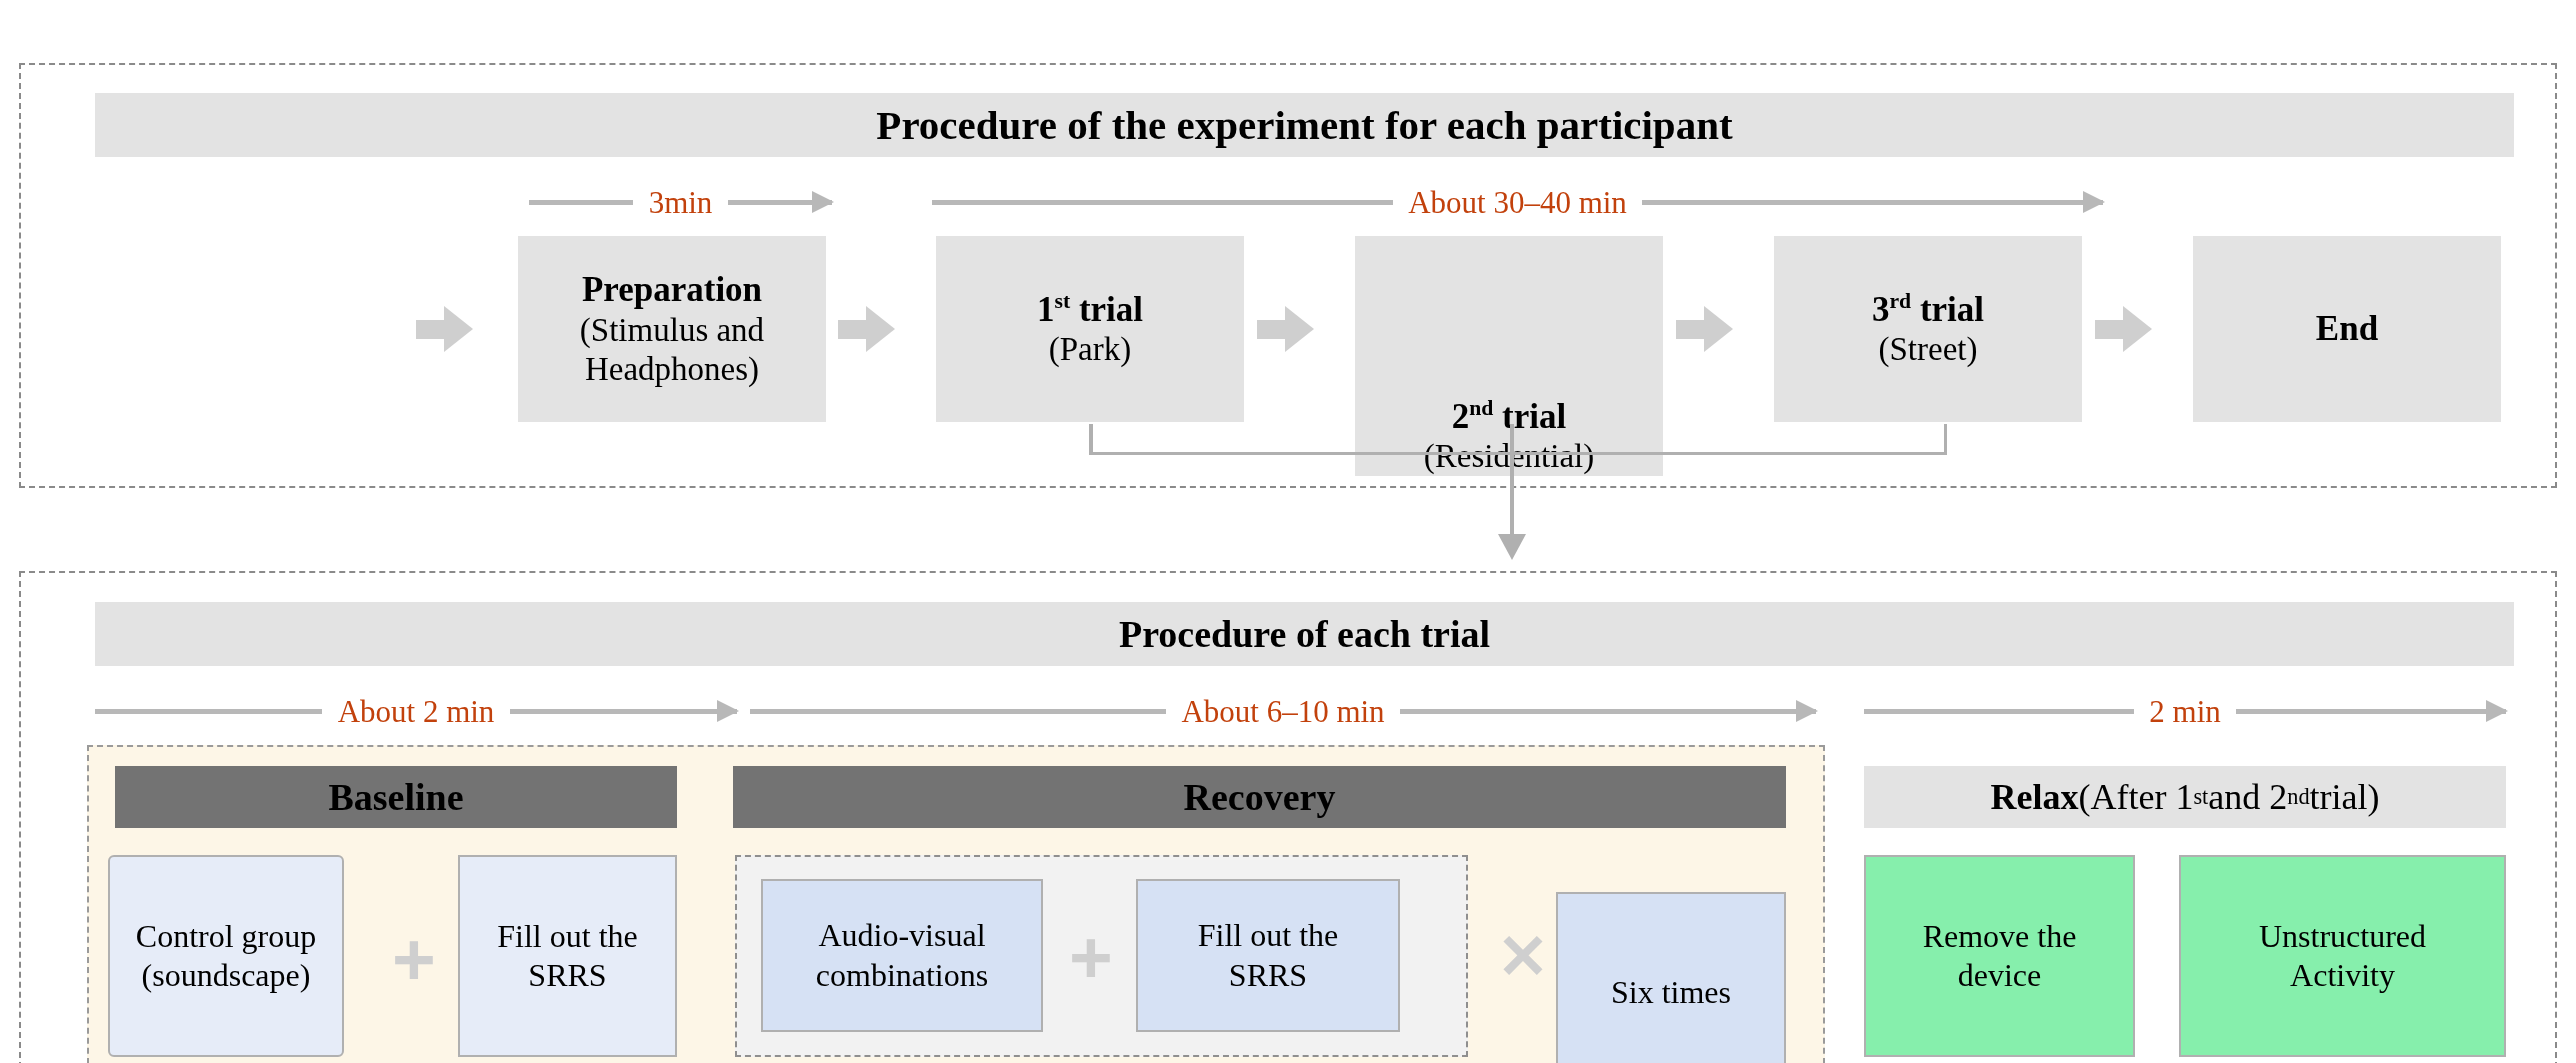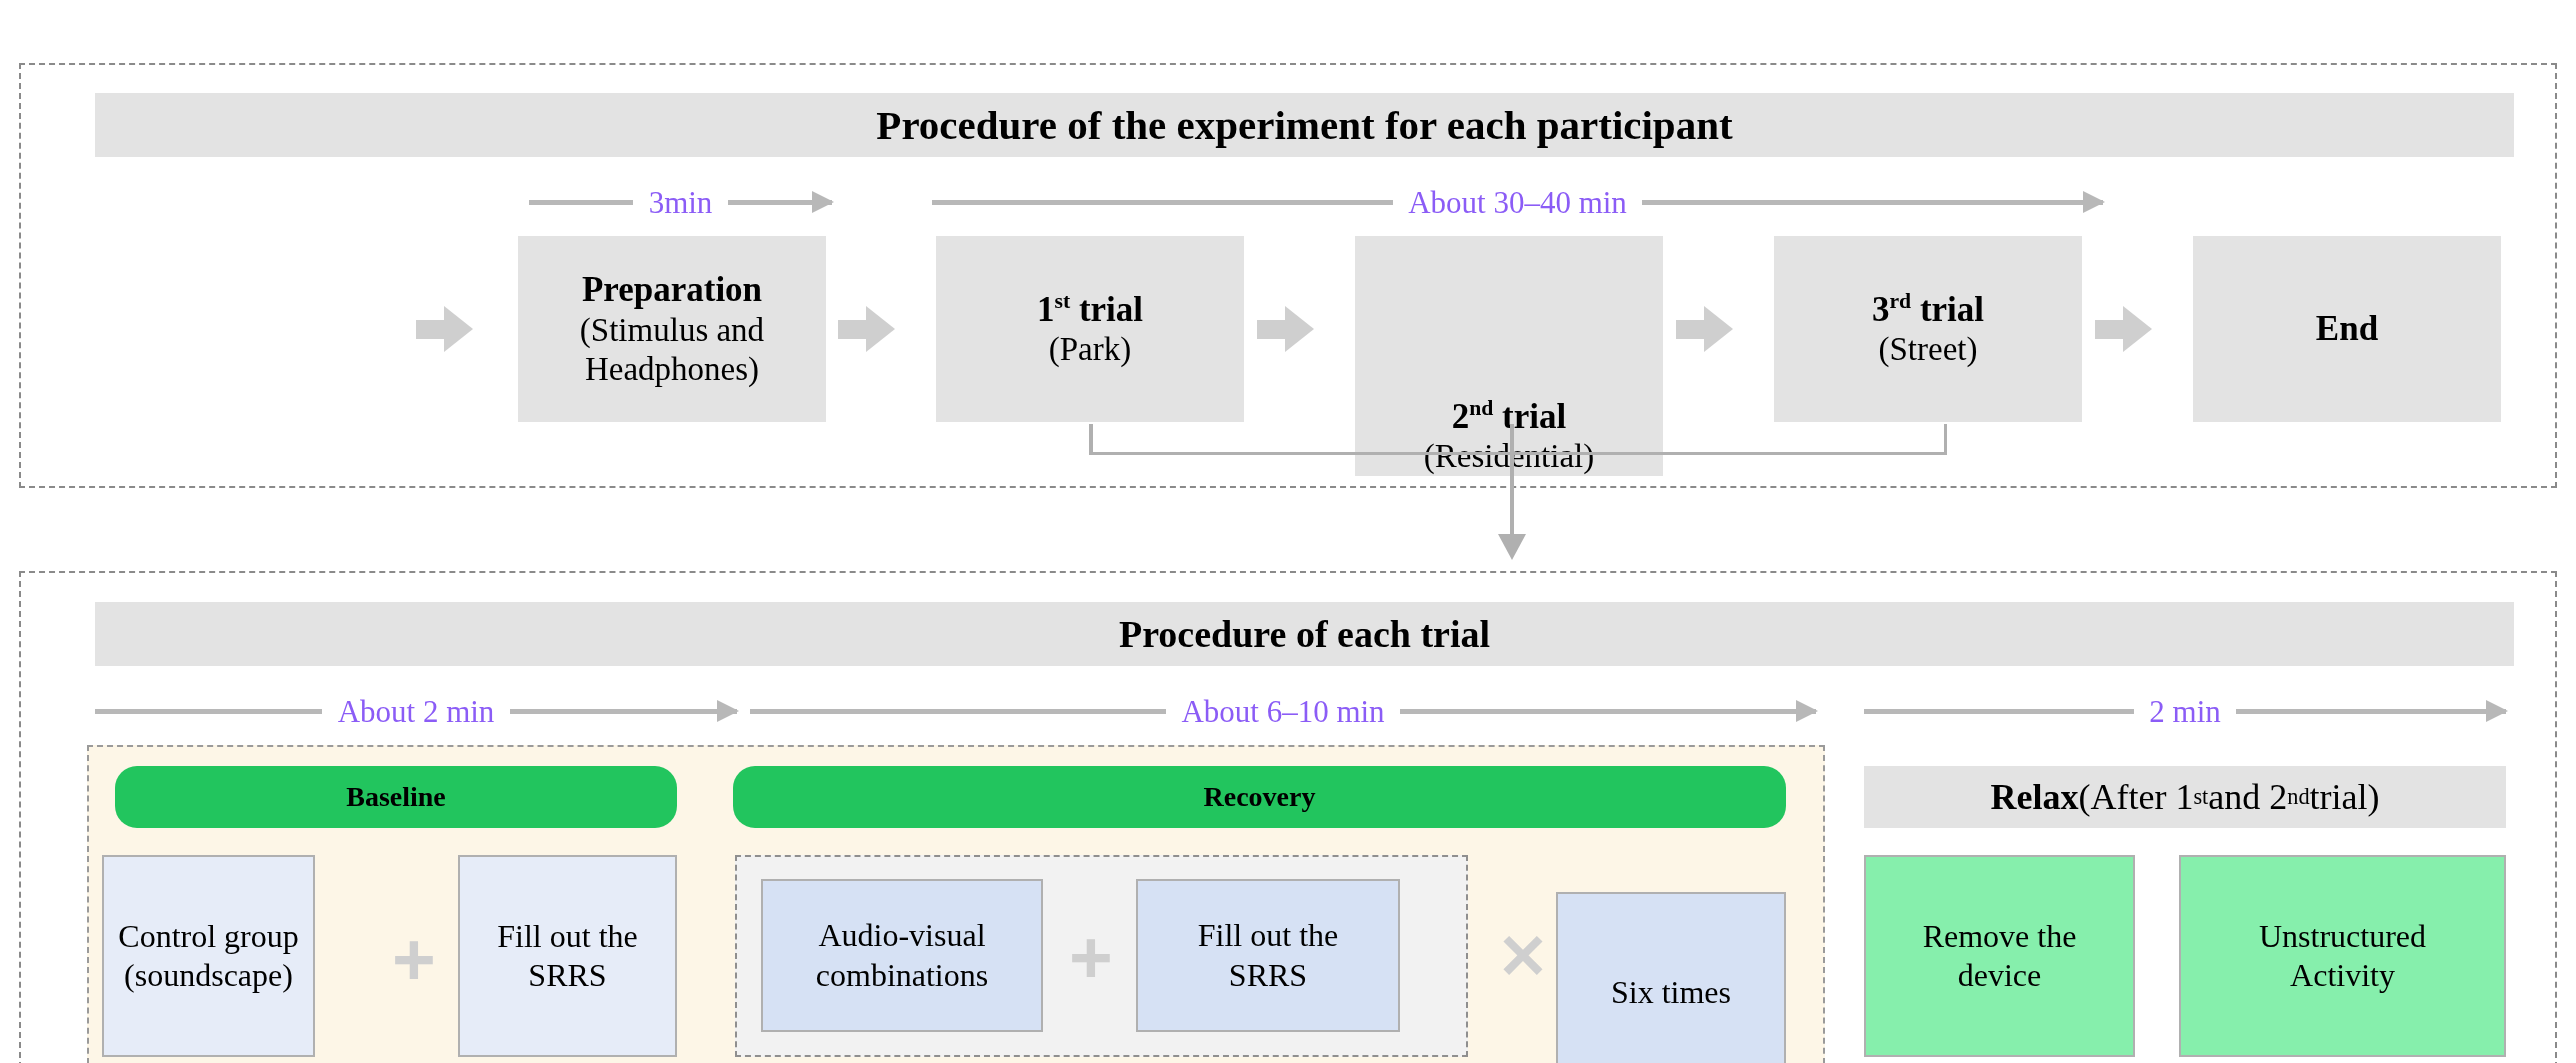--- a/index.html
+++ b/index.html
@@ -52,21 +52,21 @@
     font-size: 38px;
   }
 
   
   .timeline {
     position: absolute;
     display: flex;
     align-items: center;
     height: 35px;
     font-size: 31px;
-    color: #8b5cf6;
+    color: #c2410c;
     white-space: nowrap;
   }
   .tl-line {
     height: 4.3px;
     background: #b8b8b8;
     flex: 1 1 auto;
     min-width: 17.3px;
   }
   .tl-label {
     padding: 0 15.6px;
@@ -173,28 +173,27 @@
     left: 87px; top: 701px;
     width: 1738px; height: 329px;
     background: #fdf6e7;
     border: 2.6px dashed #9a9a9a;
     box-sizing: border-box;
   }
 
   
   .bluehead {
     position: absolute;
-    background: #22c55e;
+    background: #737373;
     display: flex;
     align-items: center;
     justify-content: center;
     font-weight: bold;
-    font-size: 28px;
-    box-sizing: border-box;
-    border-radius: 22px;
+    font-size: 38px;
+    box-sizing: border-box;
   }
   #head-baseline { left: 115px; top: 722px; width: 562px; height: 62px; }
   #head-recovery { left: 733px; top: 722px; width: 1053px; height: 62px; }
 
   
   #head-relax {
     position: absolute;
     left: 1864px; top: 722px; width: 642px; height: 62px;
     background: #e3e3e3;
     display: flex;
@@ -371,21 +370,21 @@
 
   <div id="head-relax">
     <span class="bold">Relax</span>
       <span> (After 1</span>
       <sup>st</sup>
       <span> and 2</span>
       <sup>nd</sup>
       <span> trial)</span>
   </div>
 
-  <div class="cbox" style="left:102px; top:811px; width:213px; height:202px;">
+  <div class="cbox" style="left:108px; top:811px; width:236px; height:202px;border-radius:6px;">
     <div>Control group</div>
     <div>(soundscape)</div>
   </div>
 
   <div class="op plus" style="left:375px; top:876px; width:78px; height:78px;">+</div>
 
   <div class="cbox" style="left:458px; top:811px; width:219px; height:202px;">
     <div>Fill out the</div>
     <div>SRRS</div>
   </div>

